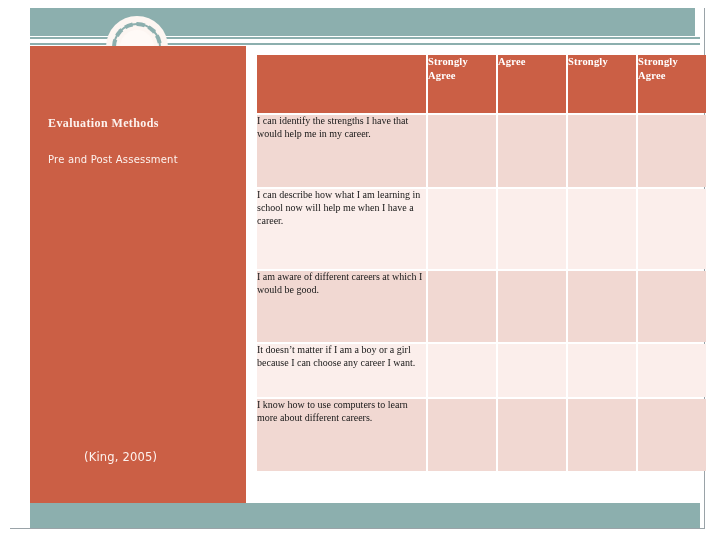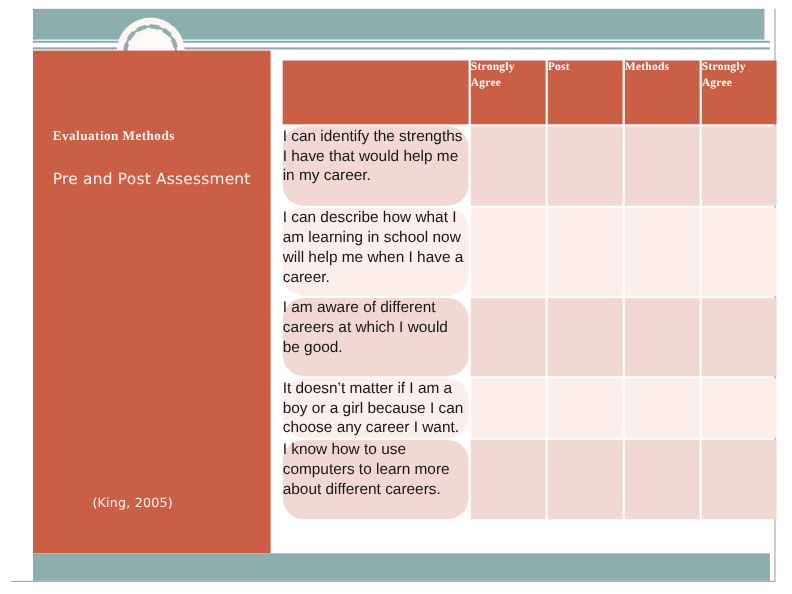--- a/index.html
+++ b/index.html
@@ -116,21 +116,21 @@
     font-family: "Liberation Serif", serif;
     font-weight: bold;
     font-size: 12px;
     letter-spacing: 0.4px;
     color: #fdf3ef;
     line-height: 1.2;
   }
   #panel-subtitle {
     margin-top: 23px;
     font-family: "DejaVu Sans", sans-serif;
-    font-size: 14px;
+    font-size: 10px;
     font-weight: 400;
     line-height: 1.45;
     color: #fdf2ee;
     letter-spacing: 0.2px;
   }
   #panel-citation {
     position: absolute;
     left: 18px;
     top: 404px;
     font-family: "DejaVu Sans", sans-serif;
@@ -173,25 +173,24 @@
     padding: 6px 0 0 6px;
     letter-spacing: 0.2px;
   }
   thead th.blank-head { padding: 0; }
 
   tbody tr.row-dark td { background: #f1d8d2; }
   tbody tr.row-light td { background: #fbeeeb; }
 
   td.stmt {
     padding: 4px 7px 7px 7px;
-    font-family: Liberation Sans, sans-serif;
-    font-size: 14px;
+    font-family: Liberation Serif, serif;
+    font-size: 10px;
     line-height: 1.28;
     color: #171717;
-    border-radius: 19px;
   }
   td.opt { }
 
   tbody tr.r1 td { height: 72px; }
   tbody tr.r2 td { height: 80px; }
   tbody tr.r3 td { height: 71px; }
   tbody tr.r4 td { height: 53px; }
   tbody tr.r5 td { height: 72px; }
 
   
@@ -233,22 +232,22 @@
         <col class="c-stmt">
         <col class="c-opt">
         <col class="c-opt">
         <col class="c-opt">
         <col class="c-opt">
       </colgroup>
       <thead>
         <tr>
           <th class="blank-head"></th>
           <th>Strongly Agree</th>
-          <th>Post</th>
-          <th>Methods</th>
+          <th>Agree</th>
+          <th>Strongly</th>
           <th>Strongly Agree</th>
         </tr>
       </thead>
       <tbody>
         <tr class="row-dark r1">
           <td class="stmt">I can identify the strengths I have that would help me in my career.</td>
           <td class="opt"></td>
           <td class="opt"></td>
           <td class="opt"></td>
           <td class="opt"></td>

